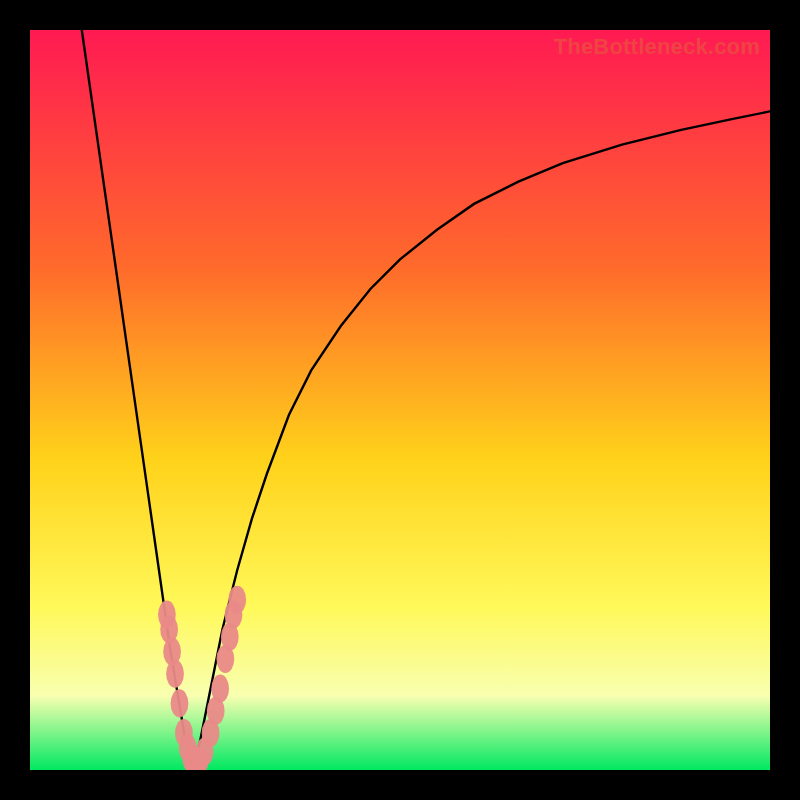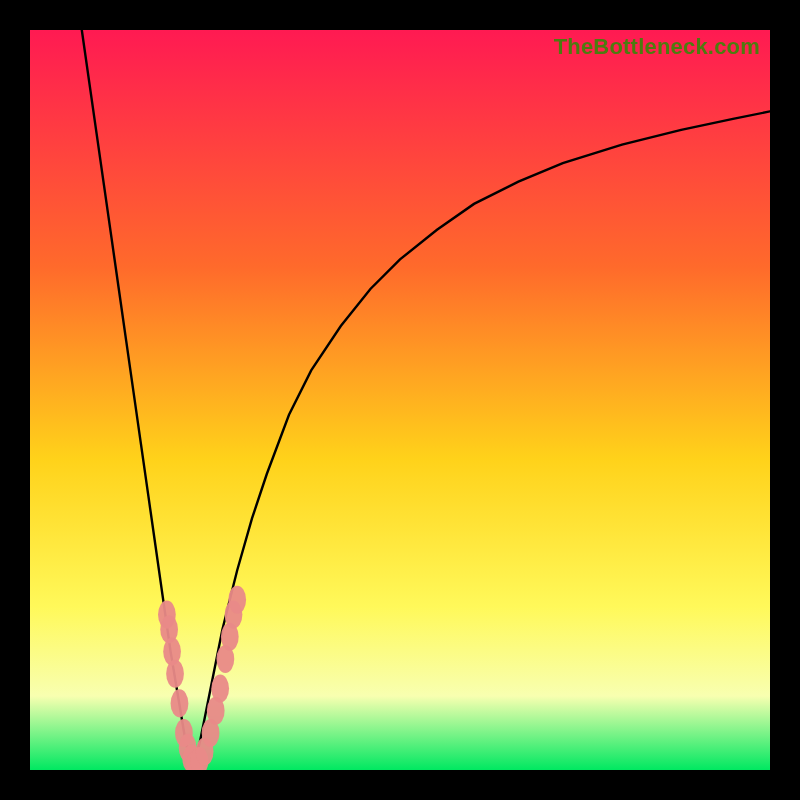--- a/index.html
+++ b/index.html
@@ -22,21 +22,21 @@
     left: 30px; top: 30px;
     width: 740px; height: 740px;
     overflow: hidden;
   }
   .watermark {
     position: absolute;
     top: 4px;
     right: 10px;
     font-size: 22px;
     font-weight: 600;
-    color: #4d7c0f;
+    color: #ef4444;
     letter-spacing: 0.2px;
     user-select: none;
   }
   svg { display: block; }
 </style>
 </head>
 <body>
 
 <div class="frame">
   <div class="plot">

